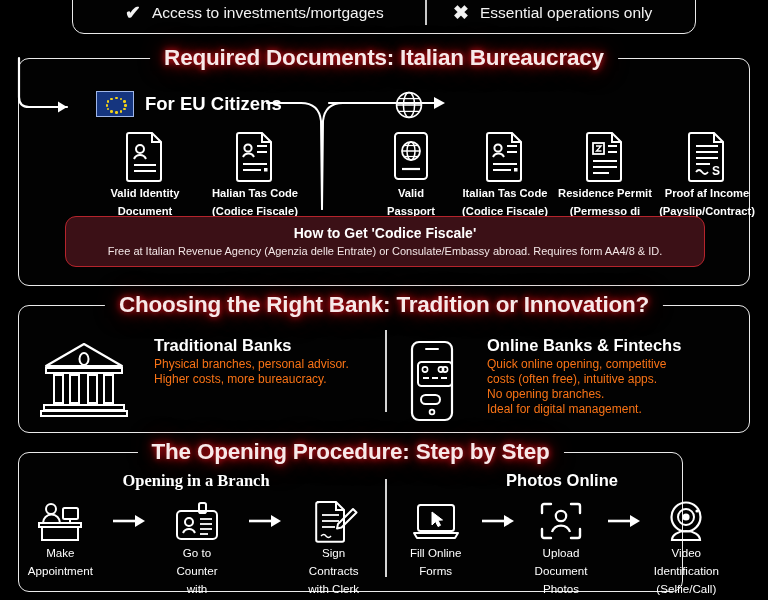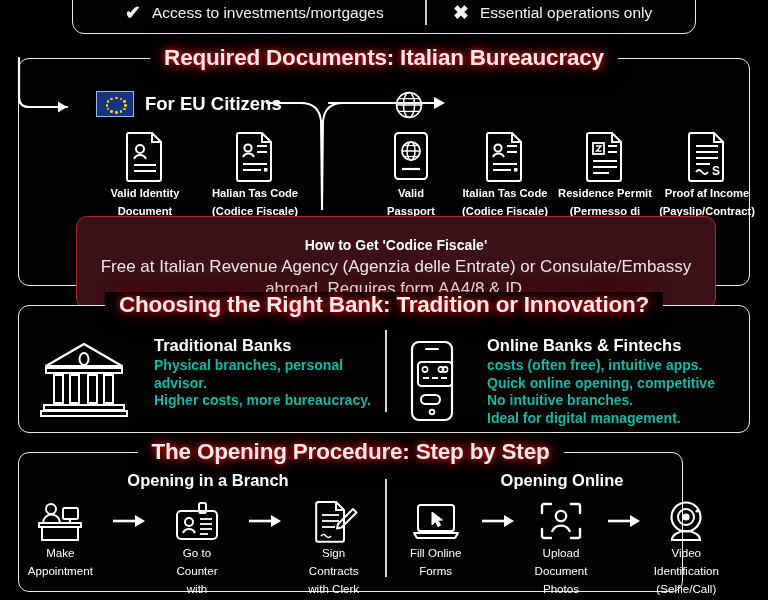--- a/index.html
+++ b/index.html
@@ -132,35 +132,34 @@
 
   
   .connector { position: absolute; left: 0; top: 0; width: 732px; height: 228px; pointer-events: none; }
 
   
   #cf-box {
     position: absolute;
     left: 46px;
     top: 157px;
     width: 640px;
-    padding: 20px 10px 8px;
+    padding: 8px 10px 8px;
     background: #3b1016;
     border: 1.5px solid #b5242c;
     border-radius: 11px;
     text-align: center;
-    margin-left: 11px;
   }
   #cf-title {
     font-size: 14px;
     font-weight: bold;
     color: #ffffff;
     line-height: 1.25;
   }
   #cf-sub {
-    font-size: 17px;
+    font-size: 11px;
     color: #f3e6e6;
     line-height: 1.3;
     margin-top: 1px;
   }
 
   
   #bank-box {
     left: 18px;
     top: 305px;
     width: 732px;
@@ -177,24 +176,23 @@
   #bank-col-left  { left: 22px;  width: 340px; }
   #bank-col-right { left: 385px; width: 340px; }
   .bank-ico { flex: 0 0 auto; padding-top: 4px; }
   .bank-h {
     font-size: 16.5px;
     font-weight: bold;
     color: #ffffff;
     margin-bottom: 2px;
   }
   .bank-p {
-    font-size: 14px;
+    font-size: 12px;
     line-height: 1.26;
-    color: #14b8a6;
-    font-weight: bold;
+    color: #f97316;
   }
   #bank-divider {
     position: absolute;
     left: 366px;
     top: 24px;
     width: 1.6px;
     height: 82px;
     background: #d5d5d5;
   }
 
@@ -207,21 +205,21 @@
   }
   .proc-sub {
     position: absolute;
     top: 18px;
     font-size: 16.5px;
     font-weight: bold;
     color: #ffffff;
     text-align: center;
     width: 330px;
   }
-  #proc-sub-left  { left: 24px; }
+  #proc-sub-left  { left: 12px; font-family: Liberation Serif, serif; }
   #proc-sub-right { left: 378px; }
 
   #proc-divider {
     position: absolute;
     left: 366px;
     top: 26px;
     width: 1.6px;
     height: 98px;
     background: #d5d5d5;
   }
@@ -453,34 +451,34 @@
         <circle cx="41" cy="29.5" r="2.6" fill="none" stroke="#fff" stroke-width="1.6"></circle>
         <line x1="19" y1="38" x2="25" y2="38" stroke="#fff" stroke-width="2"></line>
         <line x1="28" y1="38" x2="34" y2="38" stroke="#fff" stroke-width="2"></line>
         <line x1="37" y1="38" x2="43" y2="38" stroke="#fff" stroke-width="2"></line>
         <rect x="17" y="55" width="19" height="9" rx="4.5" fill="none" stroke="#fff" stroke-width="2"></rect>
         <circle cx="28" cy="72" r="2.4" fill="none" stroke="#fff" stroke-width="1.8"></circle>
       </svg>
     </span>
     <span>
       <div class="bank-h">Online Banks &amp; Fintechs</div>
+      <div class="bank-p">Quick online opening, competitive</div>
       <div class="bank-p">costs (often free), intuitive apps.</div>
-      <div class="bank-p">Quick online opening, competitive</div>
-      <div class="bank-p">No intuitive branches.</div>
+      <div class="bank-p">No opening branches.</div>
       <div class="bank-p">Ideal for digital management.</div>
     </span>
   </div>
 </div>
 
 <div class="section" id="proc-box">
   <div class="section-title">The Opening Procedure: Step by Step</div>
   <div id="proc-divider"></div>
 
   <div class="proc-sub" id="proc-sub-left">Opening in a Branch</div>
-  <div class="proc-sub" id="proc-sub-right">Opening Online</div>
+  <div class="proc-sub" id="proc-sub-right">Photos Online</div>
 
   <div class="steps" id="steps-left">
     <div class="step">
       <span class="ico">
         <svg width="46" height="40" viewBox="0 0 46 40">
           <circle cx="14" cy="8" r="5" fill="none" stroke="#fff" stroke-width="2"></circle>
           <path d="M6 22 a8.5 8.5 0 0 1 17 0" fill="none" stroke="#fff" stroke-width="2"></path>
           <rect x="26" y="7" width="15" height="11" rx="1.5" fill="none" stroke="#fff" stroke-width="2"></rect>
           <line x1="33" y1="18" x2="33" y2="22" stroke="#fff" stroke-width="2"></line>
           <line x1="29" y1="22" x2="37" y2="22" stroke="#fff" stroke-width="2"></line>

